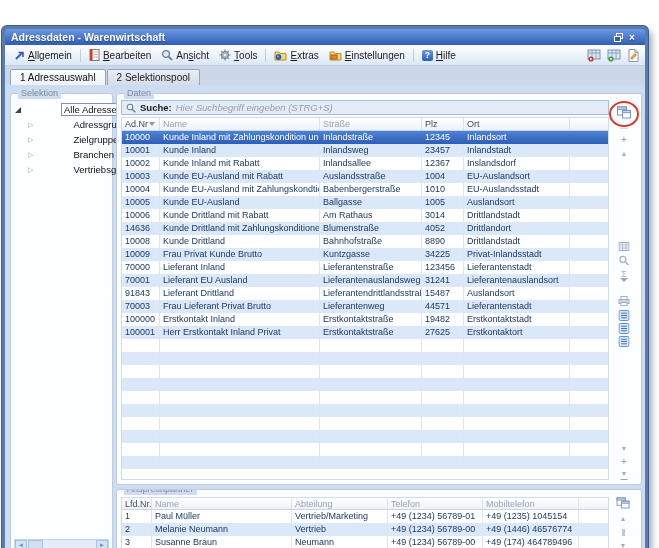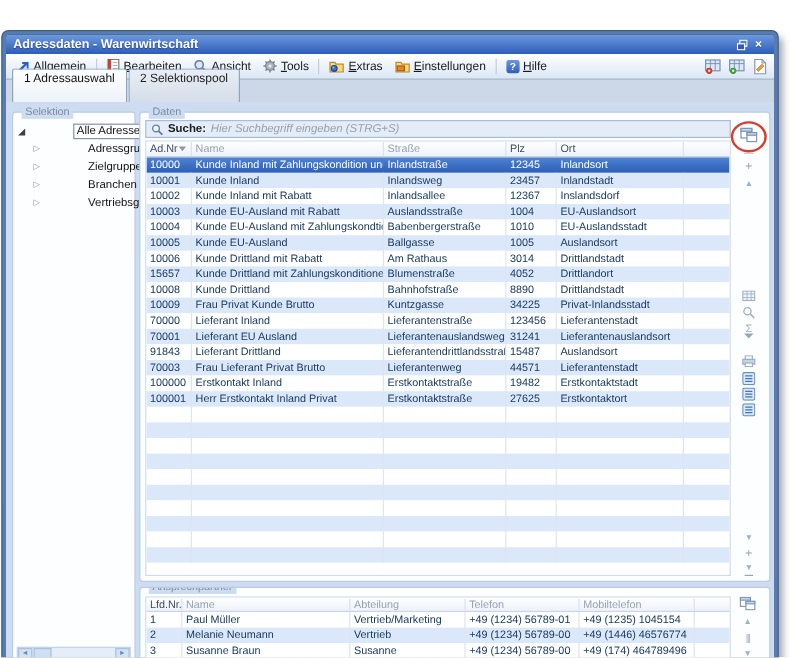--- a/index.html
+++ b/index.html
@@ -16,21 +16,21 @@
             text-shadow:0 1px 1px rgba(0,0,30,.4);}
   .titlebar .spacer{flex:1;}
   .winbtn{display:flex;align-items:center;justify-content:center;width:14px;height:12px;color:#fff;
           font-size:10px;cursor:default;}
   .menubar{height:21px;flex:0 0 21px;background:linear-gradient(#ffffff,#dbe7f6);
            border-bottom:1px solid #c0cfe2;display:flex;align-items:center;padding:0 4px;font-size:10px;color:#1a1a1a;}
   .menu-item{display:flex;align-items:center;gap:3px;padding:2px 5px;white-space:nowrap;justify-content:space-between;}
   .msep{width:1px;height:13px;background:#c3cedd;margin:0 3px;}
   .menubar-right{margin-left:auto;display:flex;align-items:center;gap:5px;padding-right:2px;}
   .tabstrip{height:19px;flex:0 0 19px;background:#ccd7e8;display:flex;align-items:flex-end;padding:2px 0 0 5px;gap:1px;font-size:10px;}
-  .tab{padding:2px 9px 14px 9px;border:1px solid #8da5c1;border-bottom:none;border-radius:2px 2px 0 0;color:#111;white-space:nowrap;}
+  .tab{padding:2px 9px 2px 9px;border:1px solid #8da5c1;border-bottom:none;border-radius:2px 2px 0 0;color:#111;white-space:nowrap;}
   .tab.active{background:linear-gradient(#fdfeff,#eef3fa);position:relative;z-index:2;}
   .tab.inactive{background:linear-gradient(#e9eef5,#d4dde9);color:#222;}
   .main{position:relative;flex:1;background:#cddcf0;}
   
   .groupbox{position:absolute;border:1px solid #bccde2;border-radius:3px;background:#fdfeff;}
   .gcaption{position:absolute;top:-7px;left:7px;background:#cddcf0;padding:0 3px;font-size:9px;color:#7c8ca0;line-height:12px;}
   
   .gb-selektion{left:5px;top:8px;width:103px;height:461px;}
   .tree{padding:8px 2px 2px 4px;font-size:9.5px;color:#111;}
   .tree-row{display:flex;align-items:center;gap:20px;height:15px;white-space:nowrap;}
@@ -332,21 +332,21 @@
               </div>
               <div class="grow">
                 <span class="gcell c0">10006</span>
                 <span class="gcell c1">Kunde Drittland mit Rabatt</span>
                 <span class="gcell c2">Am Rathaus</span>
                 <span class="gcell c3">3014</span>
                 <span class="gcell c4">Drittlandstadt</span>
                 <span class="gcell c5"></span>
               </div>
               <div class="grow alt">
-                <span class="gcell c0">15657</span>
+                <span class="gcell c0">14636</span>
                 <span class="gcell c1">Kunde Drittland mit Zahlungskonditionen</span>
                 <span class="gcell c2">Blumenstraße</span>
                 <span class="gcell c3">4052</span>
                 <span class="gcell c4">Drittlandort</span>
                 <span class="gcell c5"></span>
               </div>
               <div class="grow">
                 <span class="gcell c0">10008</span>
                 <span class="gcell c1">Kunde Drittland</span>
                 <span class="gcell c2">Bahnhofstraße</span>
@@ -579,21 +579,21 @@
                 <span class="gcell c0">2</span>
                 <span class="gcell c1">Melanie Neumann</span>
                 <span class="gcell c2">Vertrieb</span>
                 <span class="gcell c3">+49 (1234) 56789-00</span>
                 <span class="gcell c4">+49 (1446) 46576774</span>
                 <span class="gcell c5"></span>
               </div>
               <div class="grow">
                 <span class="gcell c0">3</span>
                 <span class="gcell c1">Susanne Braun</span>
-                <span class="gcell c2">Susanne</span>
+                <span class="gcell c2">Neumann</span>
                 <span class="gcell c3">+49 (1234) 56789-00</span>
                 <span class="gcell c4">+49 (174) 464789496</span>
                 <span class="gcell c5"></span>
               </div>
               <div class="grow alt">
                 <span class="gcell c0"></span>
                 <span class="gcell c1"></span>
                 <span class="gcell c2"></span>
                 <span class="gcell c3"></span>
                 <span class="gcell c4"></span>

